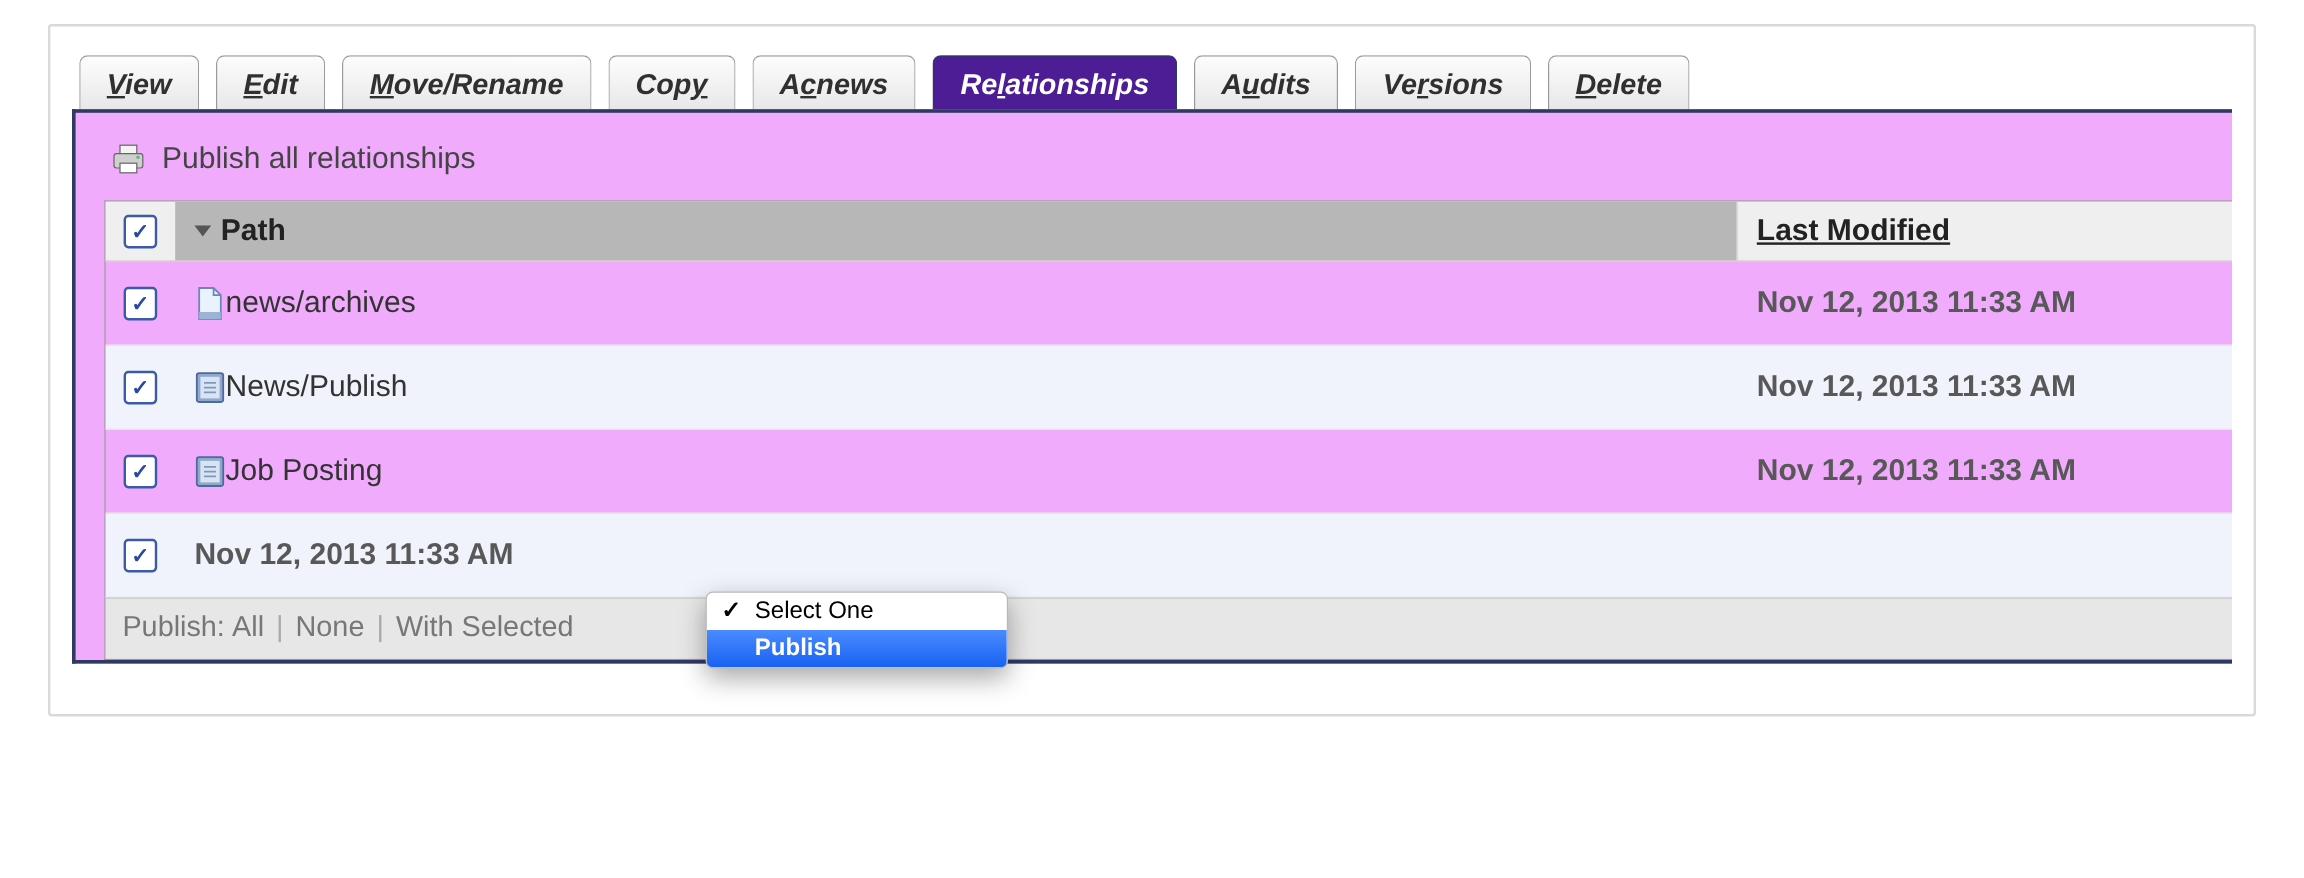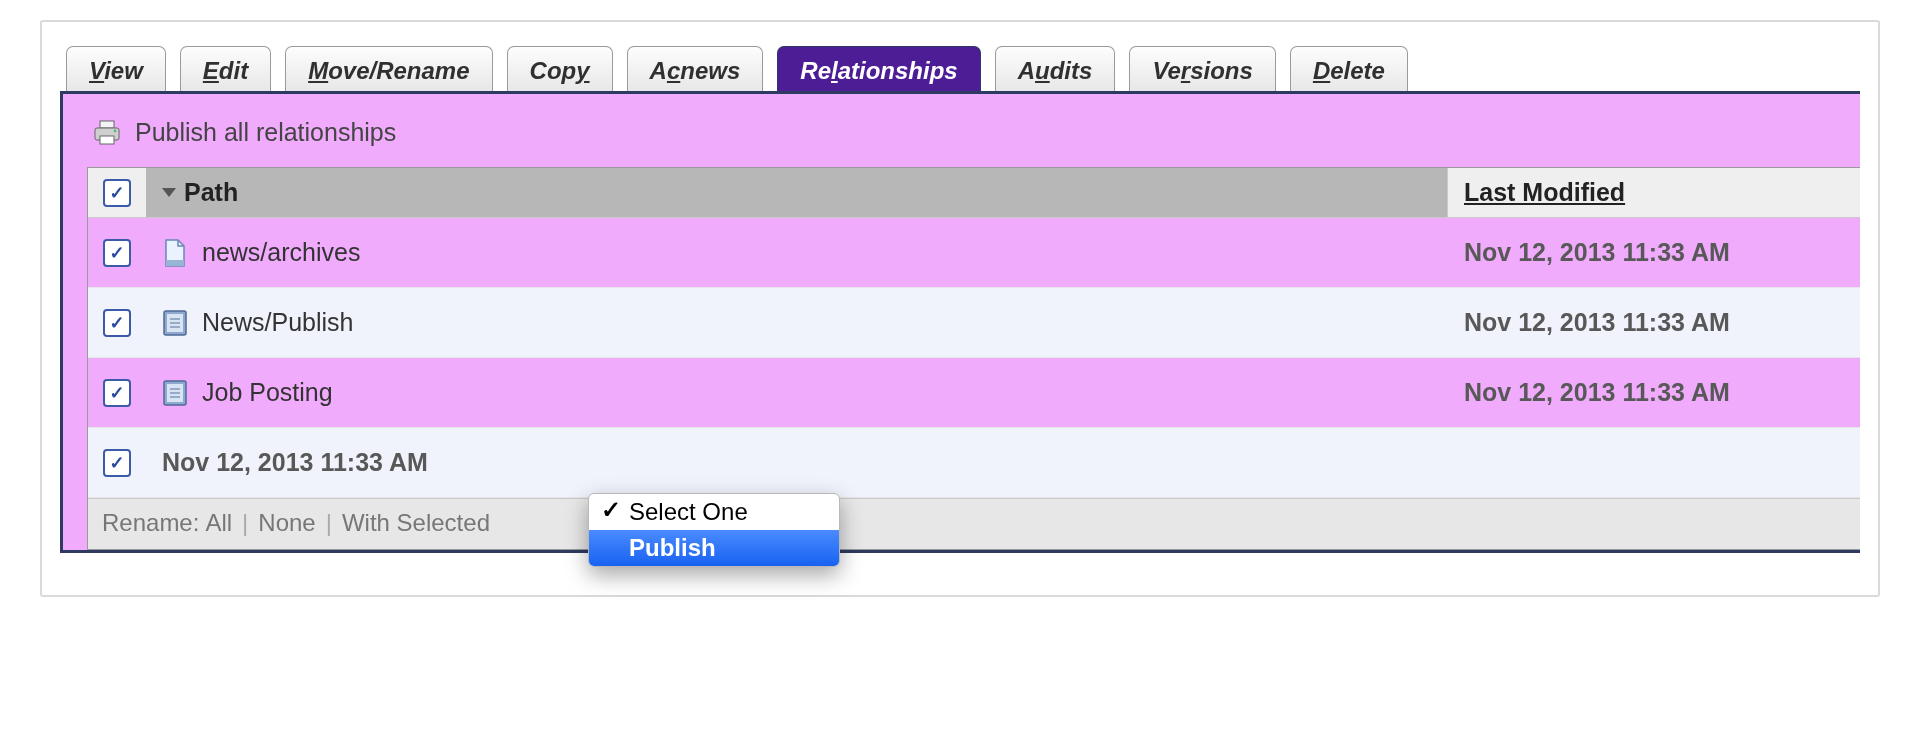--- a/index.html
+++ b/index.html
@@ -111,21 +111,20 @@
     align-items: center;
     border-bottom: 1px solid #e6e6e6;
   }
   .row.alt { background: #f0f3fb; }
   .cell-check { width: 58px; display:flex; align-items:center; justify-content:center; padding: 8px 0;}
   .cell-path {
     flex: 1;
     padding: 8px 16px;
     display: flex;
     align-items: center;
-    gap: 14px;
     color: #333;
   }
   .cell-mod {
     width: 380px;
     padding: 20px 16px;
     color: #585858;
     font-weight: bold;
   }
 
   .chk {
@@ -168,21 +167,21 @@
   .dropdown {
     position: absolute;
     left: 500px;
     top: -6px;
     width: 250px;
     background: #fff;
     border: 1px solid #b9b9b9;
     border-radius: 6px;
     box-shadow: 0 8px 22px rgba(0,0,0,.35);
     overflow: hidden;
-    font-size: 24px;
+    font-size: 20px;
   }
   .dd-item {
     padding: 4px 16px 4px 40px;
     position: relative;
     color: #000;
   }
   .dd-item.sel {
     background: linear-gradient(#4a8bff, #1862f2);
     color: #fff;
     font-weight: bold;
@@ -284,21 +283,21 @@
             </div>
             <div class="row alt">
               <div class="cell-check">
                 <span class="chk">✓</span>
               </div>
               <div class="cell-mod">Nov 12, 2013 11:33 AM</div>
             </div>
           </div>
 
         <div class="footer">
-          <span>Rename:</span>
+          <span>Publish:</span>
           <span class="lnk">All</span>
           <span class="pipe">|</span>
           <span class="lnk">None</span>
           <span class="pipe">|</span>
           <span class="lnk">With Selected</span>
 
           <div class="dropdown">
             <div class="dd-item dd-check">Select One</div>
             <div class="dd-item sel">Publish</div>
           </div>

